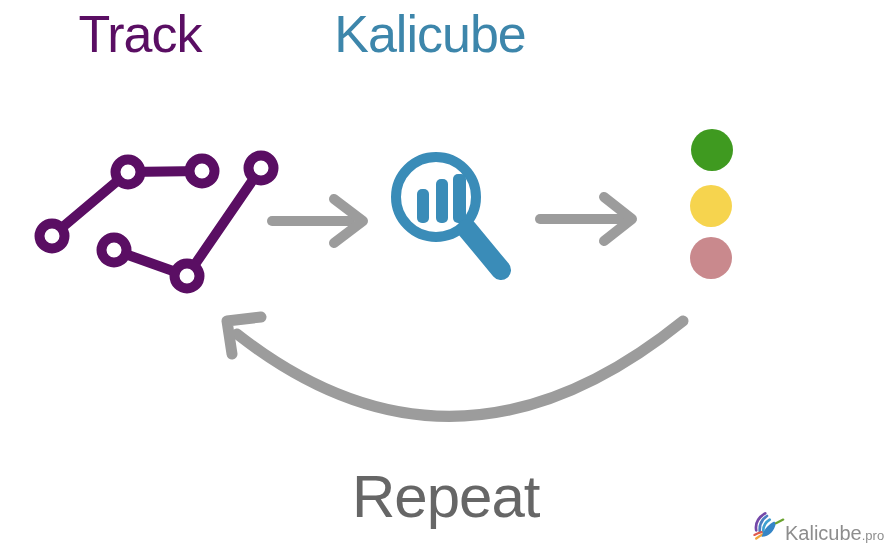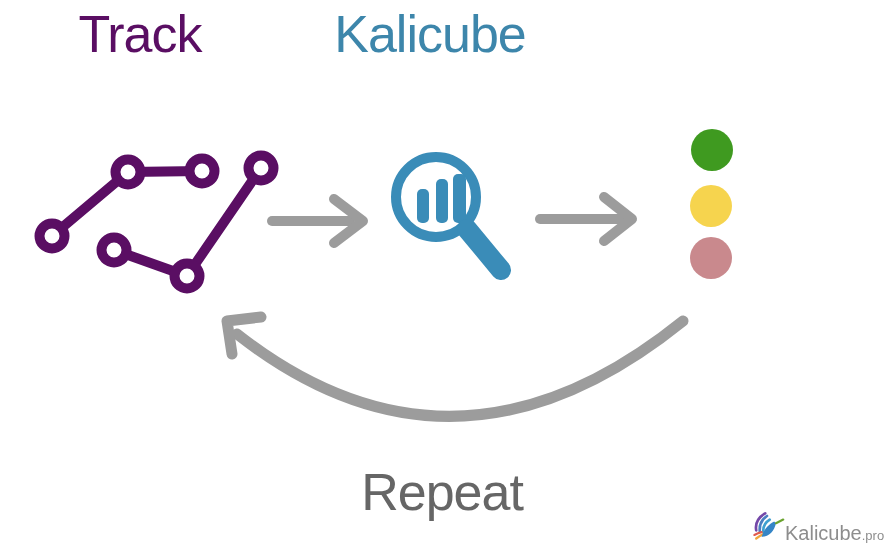--- a/index.html
+++ b/index.html
@@ -20,21 +20,21 @@
     letter-spacing:-1px;
     line-height:1.1;
     white-space:nowrap;
   }
   .h-track{left:35px;color:var(--track_purple);}
   .h-evaluate{left:325px;color:var(--evaluate_blue);}
   .h-improve{left:607px;color:var(--improve_green);}
   .repeat-label{
     position:absolute;left:352px;top:462px;width:180px;
     text-align:center;
-    font-size:52px;
+    font-size:60px;
     color:var(--repeat_gray);
     letter-spacing:-1px;
     white-space:nowrap;
   }
   svg.diagram{position:absolute;left:0;top:0;}
   .ln-purple{stroke:var(--track_purple);stroke-width:10;fill:none;stroke-linecap:round;stroke-linejoin:round;}
   .node{fill:#ffffff;stroke:var(--track_purple);stroke-width:10;}
   .mag-ring{fill:none;stroke:var(--icon_blue);stroke-width:10;}
   .mag-bar{fill:var(--icon_blue);}
   .mag-handle{stroke:var(--icon_blue);stroke-width:20;stroke-linecap:round;}

